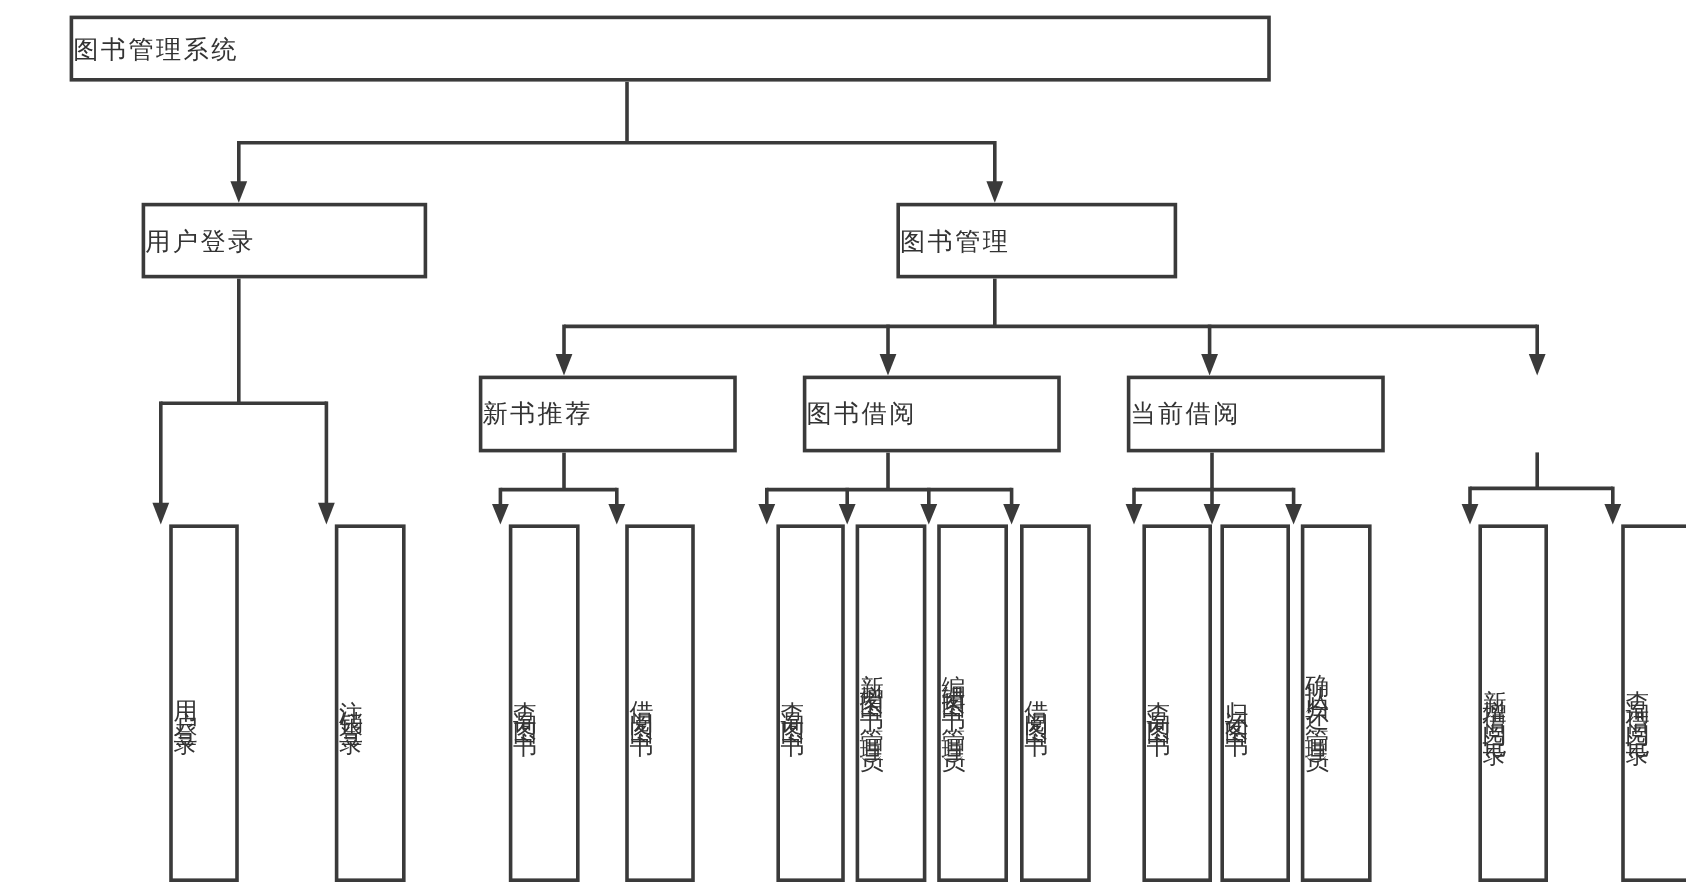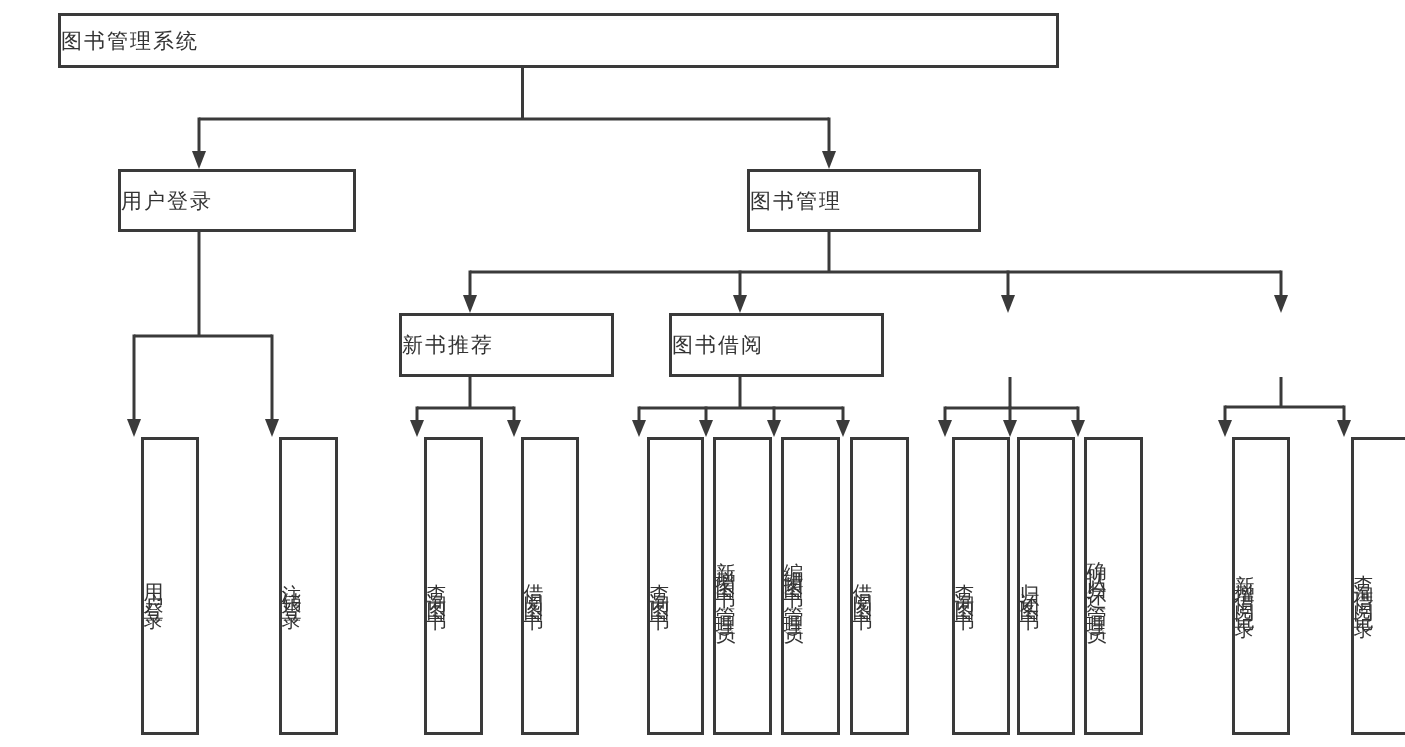--- a/index.html
+++ b/index.html
@@ -147,20 +147,23 @@
   <div class="box h" style="left:711px;top:169px;width:234px;height:63px">
     <span>图书管理</span>
   </div>
 
   <div class="box h" style="left:633px;top:313px;width:215px;height:64px">
     <span>图书借阅</span>
   </div>
   <div class="box h" style="left:363px;top:313px;width:215px;height:64px">
     <span>新书推荐</span>
   </div>
+  <div class="box h" style="left:903px;top:313px;width:215px;height:64px">
+    <span>当前借阅</span>
+  </div>
 
   <div class="box v" style="left:105px;top:437px;width:58px;height:298px">
     <span>用户登录</span>
   </div>
   <div class="box v" style="left:243px;top:437px;width:59px;height:298px">
     <span>注销登录</span>
   </div>
 
   <div class="box v" style="left:388px;top:437px;width:59px;height:298px">
     <span>查询图书</span>

